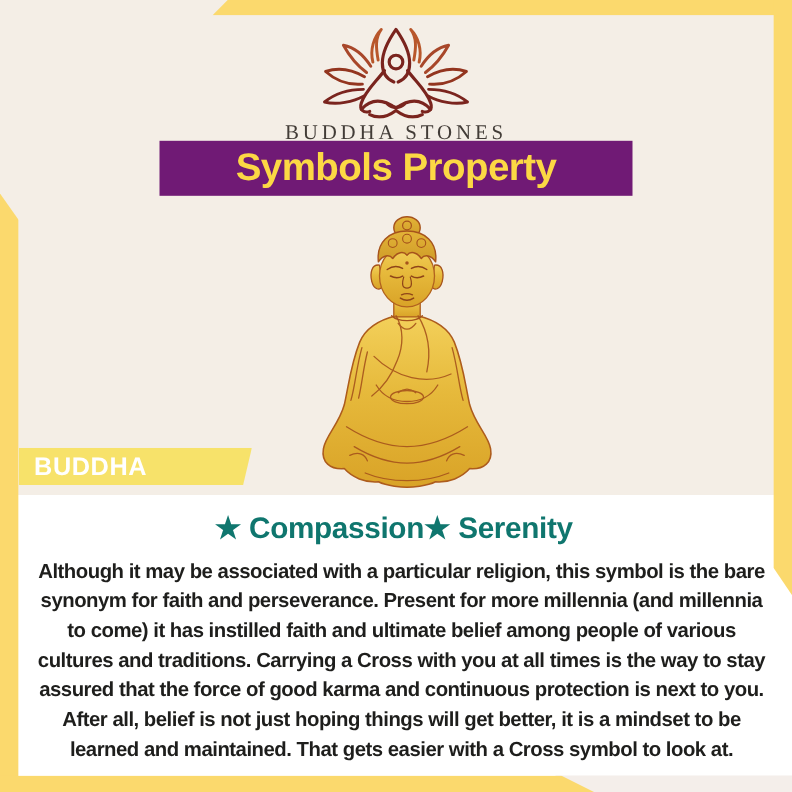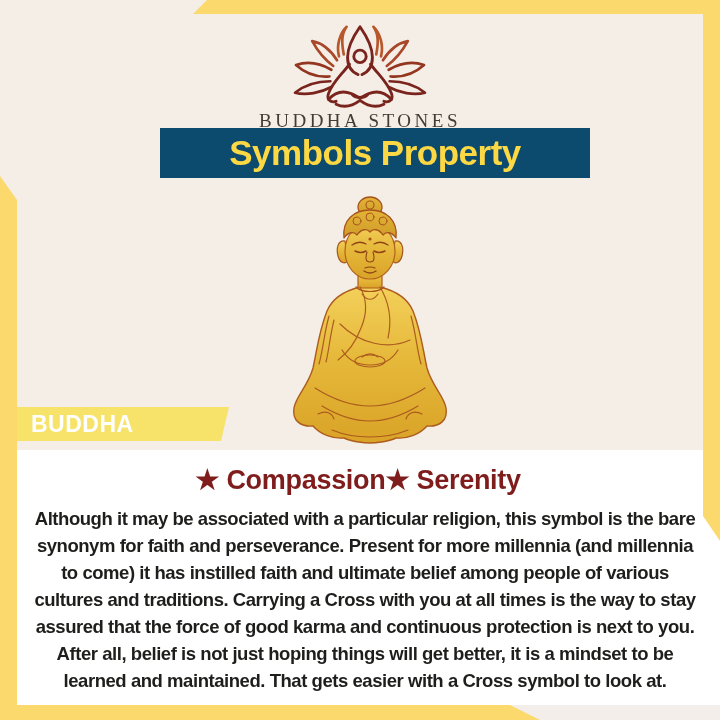--- a/index.html
+++ b/index.html
@@ -23,36 +23,36 @@
   .frame-bottom{bottom:0;left:0;width:540px;height:15px;
     clip-path:polygon(0 0,510px 0,100% 100%,0 100%);}
 
   
   .logo{position:absolute;top:22px;left:0;width:720px;text-align:center;}
   .logo svg{display:block;margin:0 auto;}
   .brand-name{margin-top:2px;font-family:"Liberation Serif",serif;font-size:19px;
     letter-spacing:3.5px;color:#423c37;white-space:nowrap;}
 
   
-  .title-banner{position:absolute;left:160px;top:128px;width:430px;height:50px;
-    background:#0c4a6e;display:flex;align-items:center;justify-content:center;}
+  .title-banner{position:absolute;left:145px;top:128px;width:430px;height:50px;
+    background:#701a75;display:flex;align-items:center;justify-content:center;}
   .title-banner .title{font-size:35px;font-weight:bold;color:#fcd844;letter-spacing:-0.5px;}
 
   
   .buddha{position:absolute;left:282px;top:192px;}
 
   
   .symbol-label{position:absolute;left:17px;top:407px;width:212px;height:34px;
     background:#f7e26a;clip-path:polygon(0 0,100% 0,calc(100% - 8px) 100%,0 100%);
     color:#ffffff;font-size:23px;font-weight:bold;line-height:34px;padding-left:14px;
     box-sizing:border-box;letter-spacing:0.5px;}
 
   
   .traits{position:absolute;top:464px;left:0;width:716px;text-align:center;
-    font-size:27px;font-weight:bold;color:#7f1d1d;letter-spacing:-0.3px;}
+    font-size:27px;font-weight:bold;color:#0f766e;letter-spacing:-0.3px;}
 
   
   .description{position:absolute;left:28px;top:505px;width:674px;
     font-size:18.5px;line-height:27px;font-weight:bold;color:#1e1e1c;
     letter-spacing:-0.45px;text-align:center;}
 </style>
 </head>
 <body>
 
 <div class="page">

